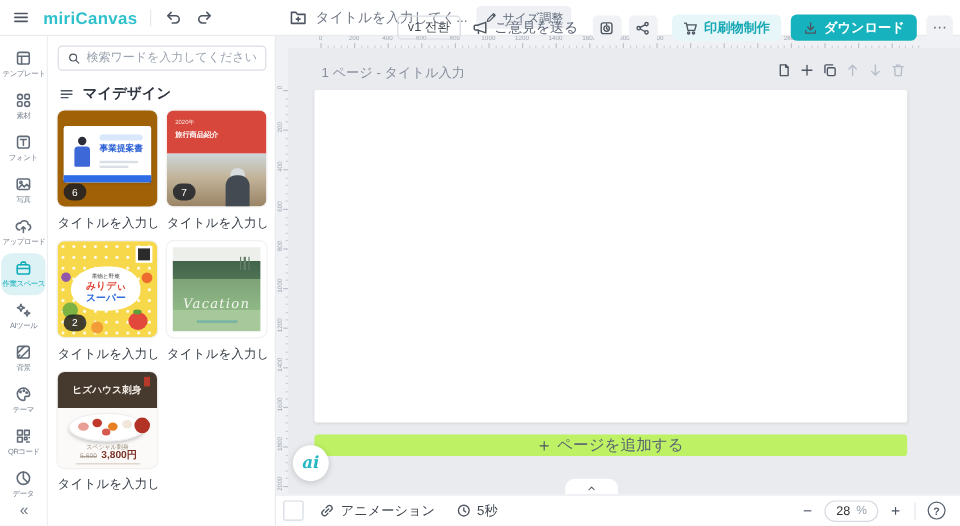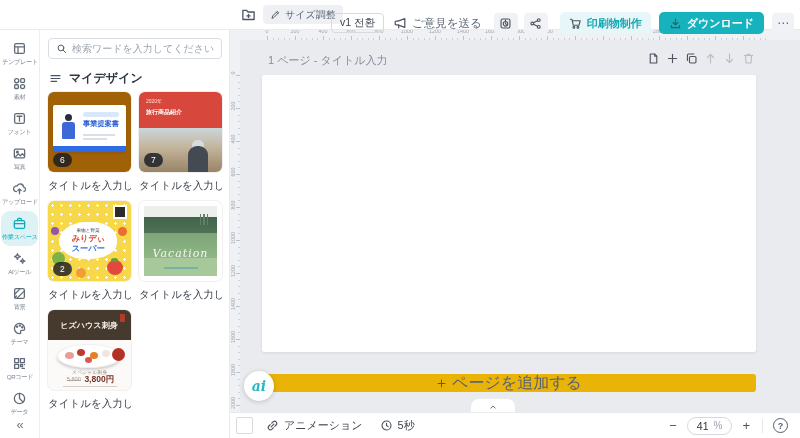--- a/index.html
+++ b/index.html
@@ -117,21 +117,21 @@
   .rt-tick{position:absolute;top:6px;width:1px;height:4px;background:#bcc2cb}
   .rt-mtick{position:absolute;top:8px;width:1px;height:2px;background:#ccd1d8}
   .rl-label{position:absolute;left:-8px;width:24px;text-align:center;font-size:8px;color:#a0a7b2;transform:rotate(-90deg) scale(.66);line-height:8px}
   .rl-tick{position:absolute;left:6px;width:4px;height:1px;background:#bcc2cb}
   .rl-mtick{position:absolute;left:8px;width:2px;height:1px;background:#ccd1d8}
   .page-head{position:absolute;left:38px;top:23px;font-size:11px;color:#868e9c}
   .page-tools{position:absolute;left:417px;top:22px;display:flex;align-items:center;gap:6px;color:#525b66}
   .page-tools .ic svg{width:13px;height:13px}
   .page-tools .dis{color:#b7bec8}
   .page{position:absolute;left:32px;top:45px;width:494px;height:277px;background:#fff;border-radius:2px;box-shadow:0 1px 3px rgba(0,0,0,.08)}
-  .addpage{position:absolute;left:32px;top:344px;width:494px;height:18px;background:#eab308;border-radius:3px;display:flex;align-items:center;justify-content:center;gap:5px;font-size:16px;color:#596372;cursor:pointer}
+  .addpage{position:absolute;left:32px;top:332px;width:494px;height:18px;background:#bef264;border-radius:3px;display:flex;align-items:center;justify-content:center;gap:5px;font-size:13px;color:#596372;cursor:pointer}
   .addpage svg{width:11px;height:11px}
   .aibtn{position:absolute;left:14px;top:341px;width:30px;height:30px;border-radius:50%;background:#fff;box-shadow:0 1px 5px rgba(0,0,0,.18);display:flex;align-items:center;justify-content:center;color:#27b7c3;font-family:"DejaVu Serif",serif;font-style:italic;font-weight:bold;font-size:14px;cursor:pointer}
   .bottomtab{position:absolute;left:241px;top:369px;width:44px;height:13px;background:#fff;border-radius:8px 8px 0 0;display:flex;align-items:flex-end;justify-content:center;color:#8a93a0;cursor:pointer}
   .bottomtab svg{width:10px;height:10px}
 
   
   .bottombar{position:absolute;left:230px;bottom:0;width:570px;height:26px;background:#fff;border-top:1px solid #e8eaee;display:flex;align-items:center;padding:0 12px 0 6px;z-index:9}
   .page-mini{width:17px;height:17px;border:1px solid #d6dae0;border-radius:2px;background:#fff;margin-right:13px;cursor:pointer}
   .bb-item{display:flex;align-items:center;gap:5px;font-size:11px;color:#3f4650;cursor:pointer;white-space:nowrap}
   .bb-item svg{width:13px;height:13px;color:#4d5560}
@@ -143,27 +143,49 @@
   .zoombox .zu{font-size:10px;color:#9aa3af}
   .bb-div{width:1px;height:14px;background:#e5e7eb;margin:0 10px}
   .help{width:15px;height:15px;border-radius:50%;border:1.2px solid #555e6a;display:flex;align-items:center;justify-content:center;font-size:9px;color:#555e6a;font-weight:bold;cursor:pointer}
 </style>
 </head>
 <body>
 
 <div id="app">
 
   <div class="topbar">
+    <div class="tb-left">
+      <span class="ic">
+          <svg viewBox="0 0 16 16" fill="none" stroke="currentColor" stroke-width="1.4" stroke-linecap="round" stroke-linejoin="round">
+            <path d="M2.5 4.5h11M2.5 8h11M2.5 11.5h11"></path>
+          </svg>
+        </span>
+      <span class="logo">miriCanvas</span>
+      <span class="vdiv"></span>
+      <span class="ic">
+          <svg viewBox="0 0 16 16" fill="none" stroke="currentColor" stroke-width="1.4" stroke-linecap="round" stroke-linejoin="round">
+            <path d="M3.5 6.5h6.5a3.2 3.2 0 1 1 0 6.4H7"></path>
+            <path d="M6 3.5l-3 3 3 3"></path>
+          </svg>
+        </span>
+      <span class="ic">
+          <svg viewBox="0 0 16 16" fill="none" stroke="currentColor" stroke-width="1.4" stroke-linecap="round" stroke-linejoin="round">
+            <path d="M12.5 6.5H6a3.2 3.2 0 1 0 0 6.4h3"></path>
+            <path d="M10 3.5l3 3-3 3"></path>
+          </svg>
+        </span>
+    </div>
     <div class="tb-title">
       <span class="ic">
           <svg viewBox="0 0 16 16" fill="none" stroke="currentColor" stroke-width="1.4" stroke-linecap="round" stroke-linejoin="round">
             <path d="M2 3.5h4l1.3 1.8H14v8H2z"></path>
             <path d="M8 7.8v3.4M6.3 9.5h3.4"></path>
           </svg>
         </span>
+      <span class="t">タイトルを入力してく...</span>
       <span class="pill-gray">
         <span class="ic">
             <svg viewBox="0 0 16 16" fill="none" stroke="currentColor" stroke-width="1.4" stroke-linecap="round" stroke-linejoin="round">
               <path d="M3 13l.8-2.8 6.8-6.8 2 2-6.8 6.8z"></path>
               <path d="M9.4 4.6l2 2"></path>
             </svg>
           </span>
         <span>サイズ調整</span>
       </span>
     </div>
@@ -683,21 +705,21 @@
             <circle cx="8" cy="8" r="5.5"></circle>
             <path d="M8 5.2V8l2 1.4"></path>
           </svg>
         </span>
       <span>5秒</span>
     </span>
     <span class="spacer"></span>
     <span class="bb-gap"></span>
     <span class="zbtn">−</span>
     <span class="zoombox">
-      <span class="zv">41</span>
+      <span class="zv">28</span>
       <span class="zu">%</span>
     </span>
     <span class="zbtn">+</span>
     <span class="bb-div"></span>
     <span class="help">?</span>
   </div>
 
 </div>
 
 </body></html>

